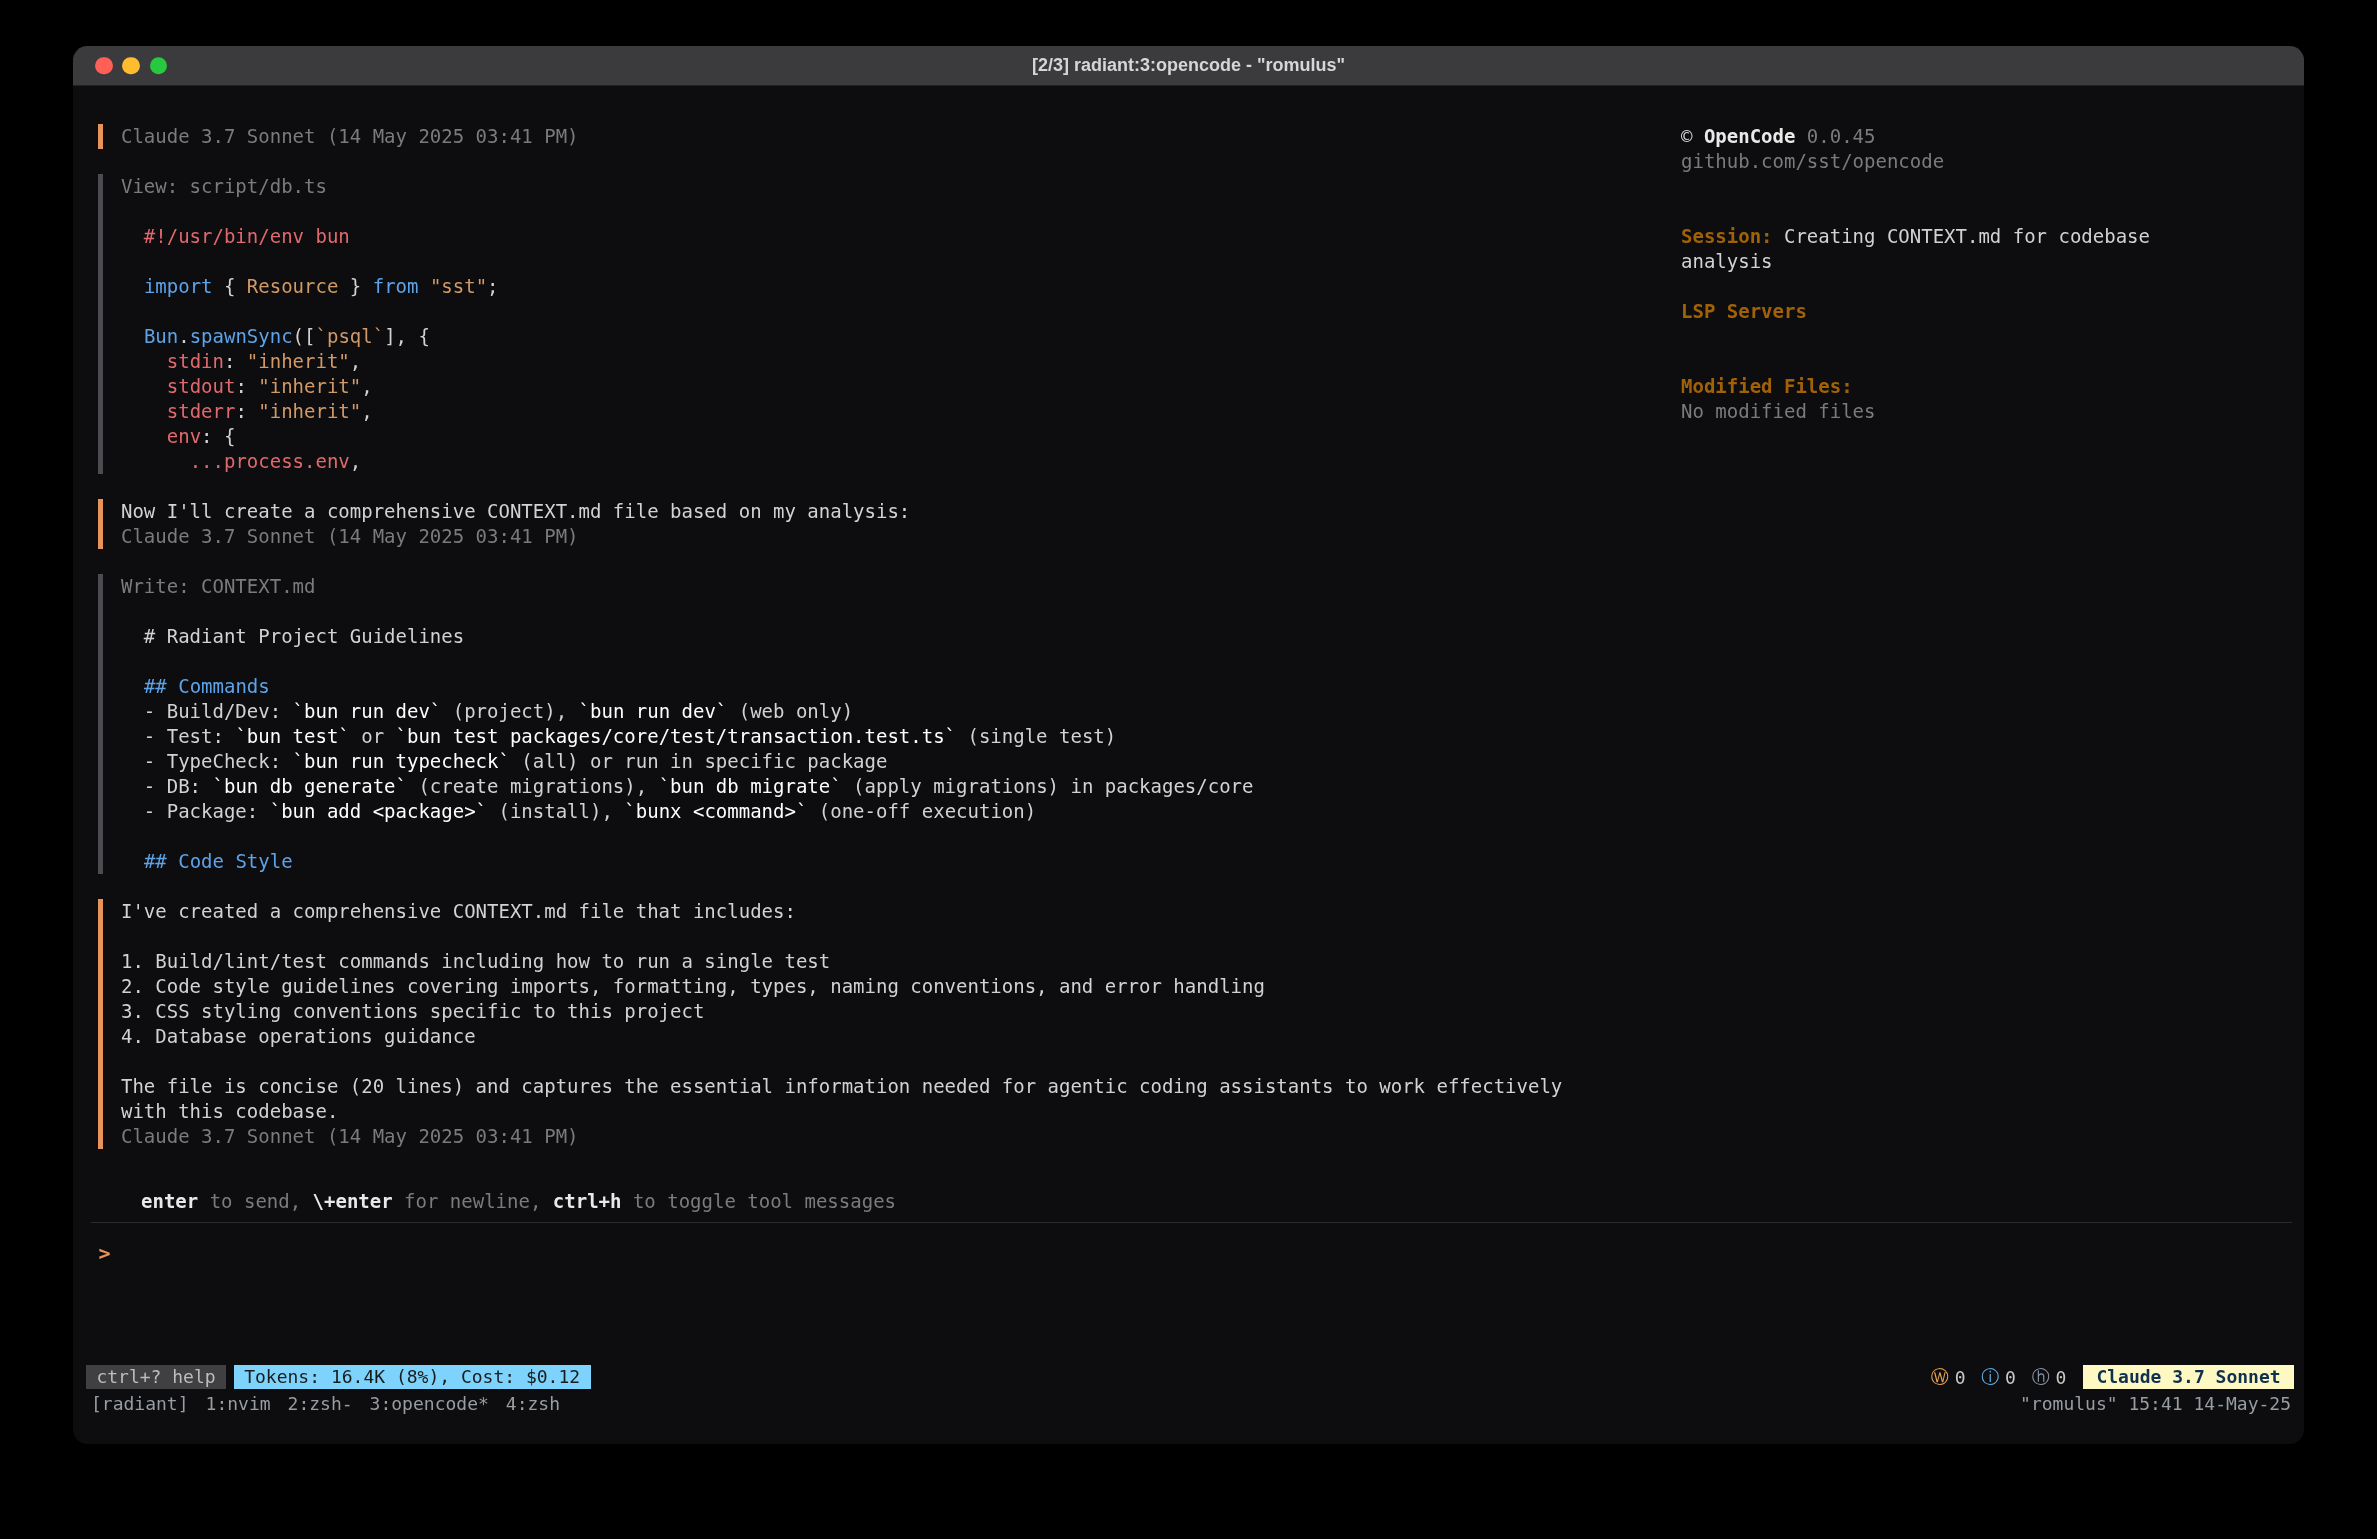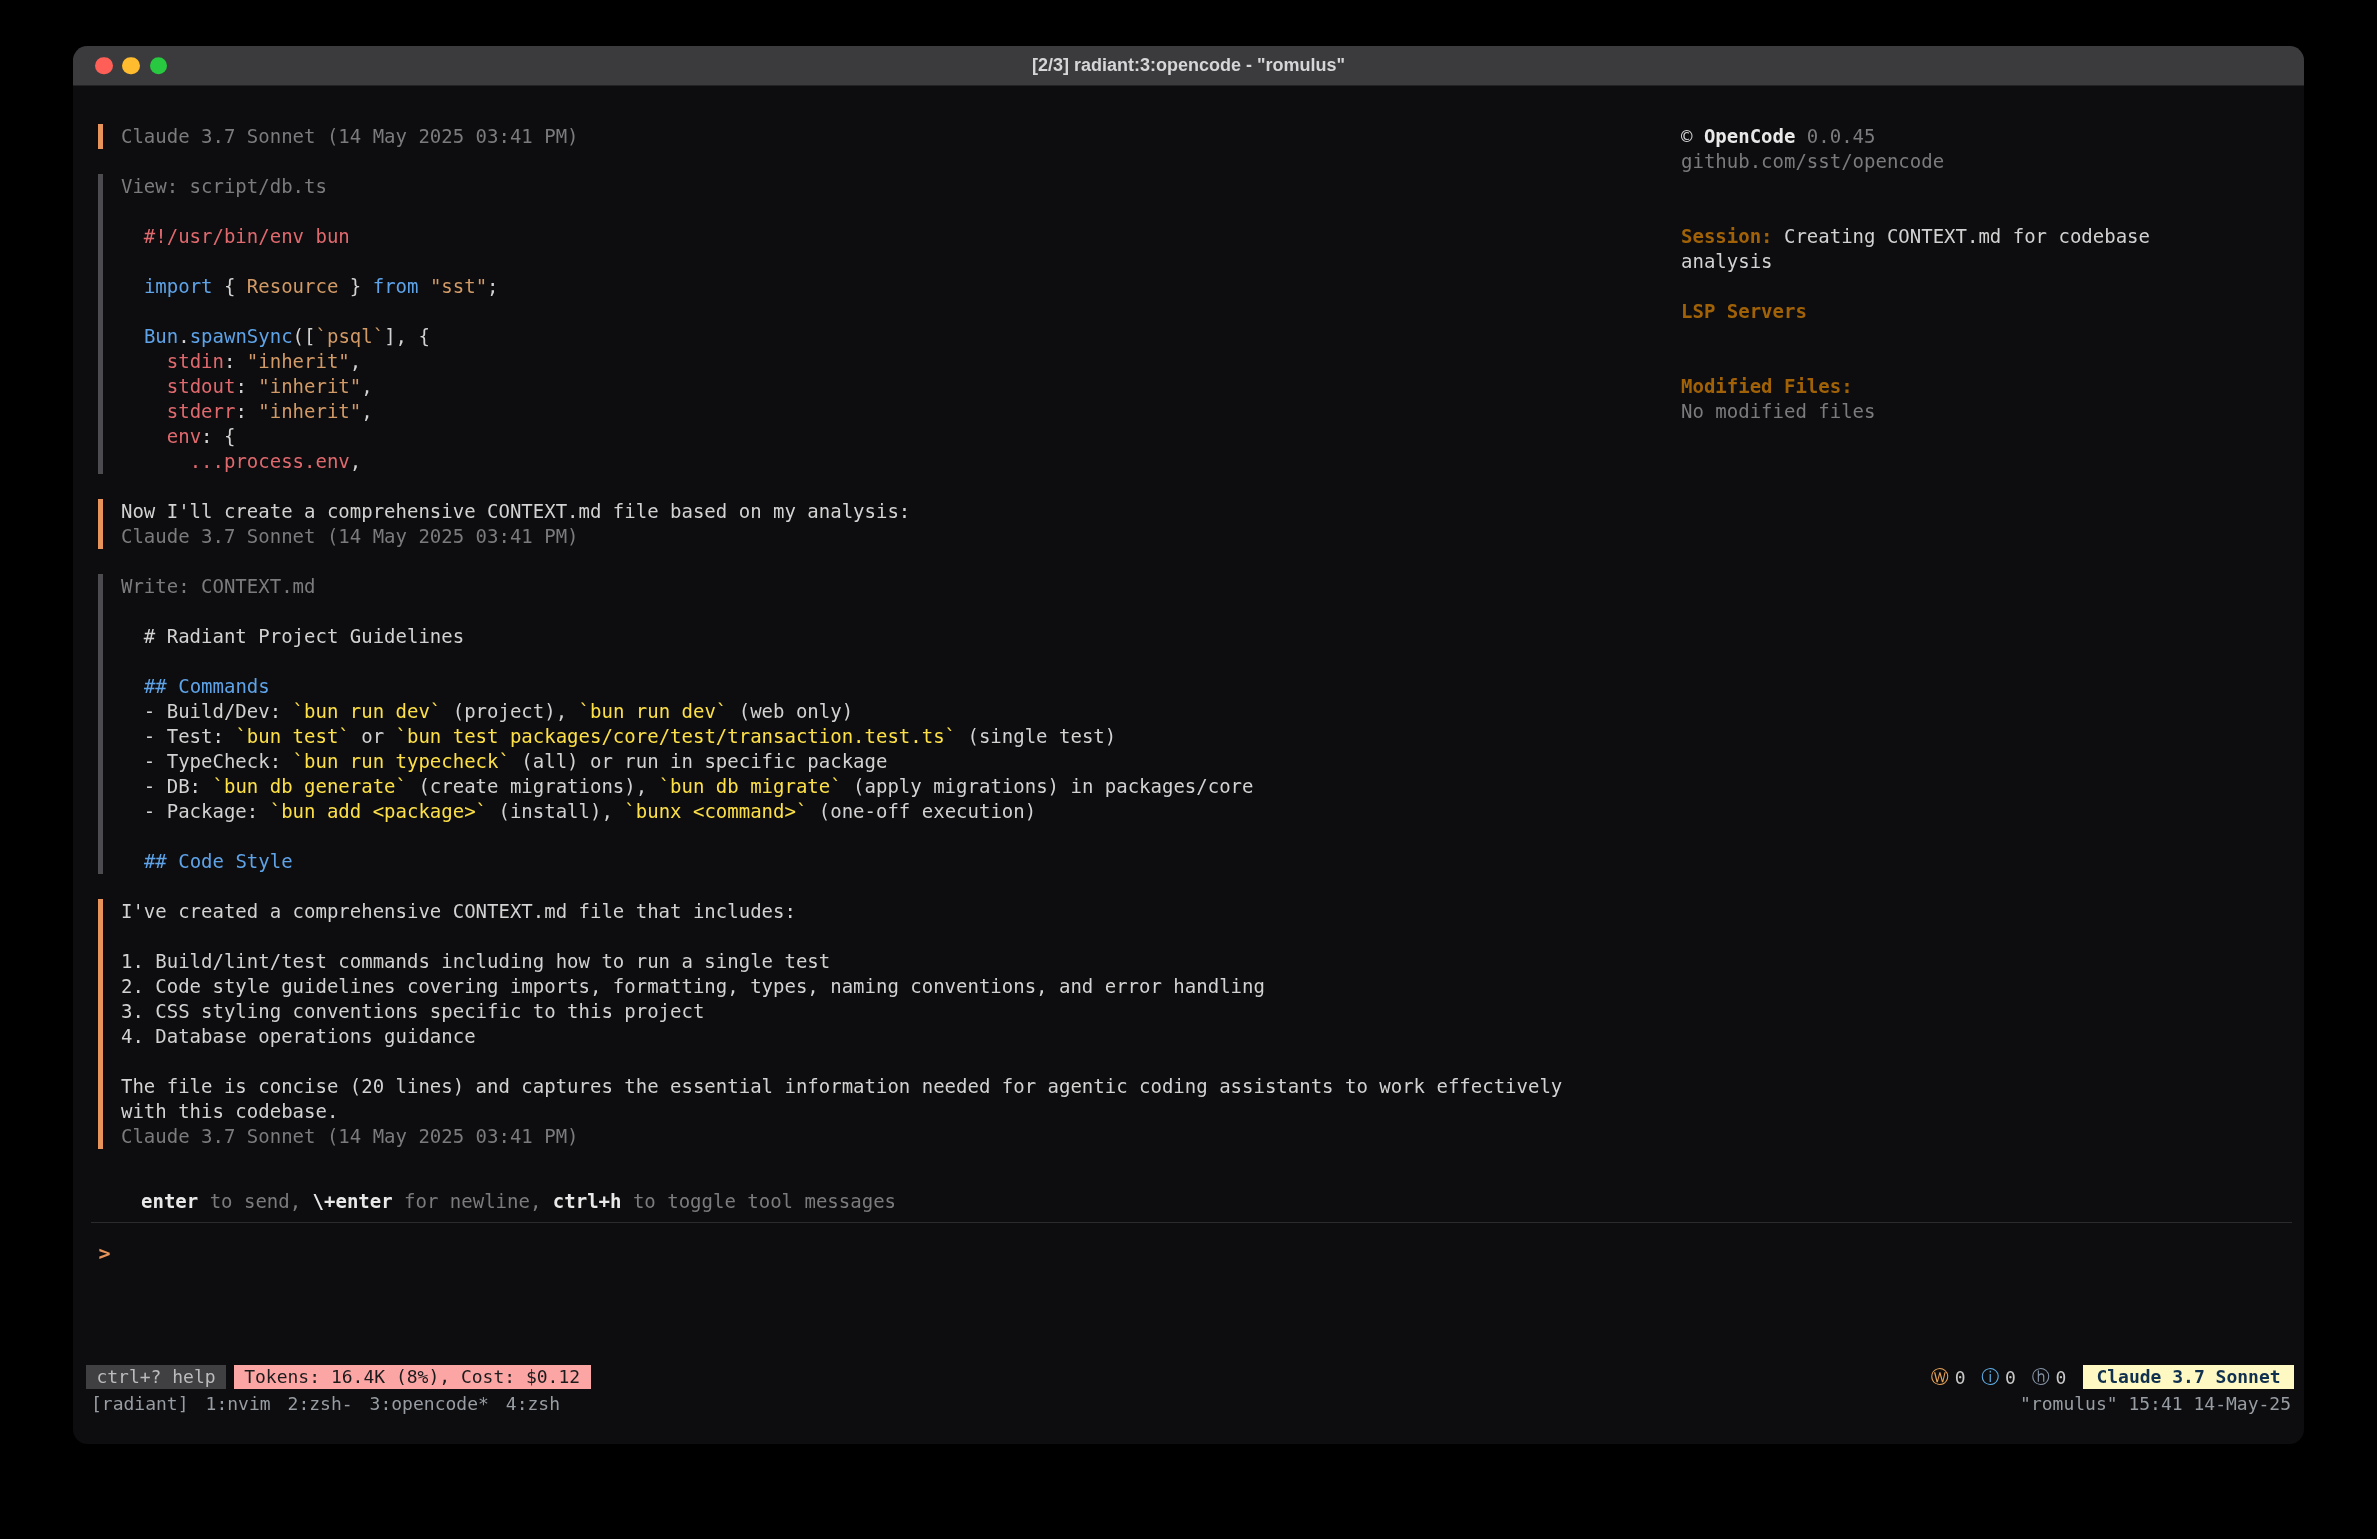--- a/index.html
+++ b/index.html
@@ -28,21 +28,21 @@
   .line { height:25px; line-height:25px; white-space:pre; }
   .seg { white-space:pre; }
 
   .w  { color:#d2d2d2; }
   .g  { color:#7b7b7d; }
   .wb { color:#e9e9e9; font-weight:700; }
   .ob { color:#a16207; font-weight:700; }
   .r  { color:#e0696e; }
   .b  { color:#5ea3e8; }
   .s  { color:#d19a66; }
-  .cg { color:#fde047;margin-top:40px; }
+  .cg { color:#ffffff;margin-top:40px; }
 
   .main-col { position:absolute; left:25.4px; top:78px; width:1566px; }
   .block { border-left:5.2px solid #49494d; padding-left:17.6px; margin-bottom:25px; }
   .block.orange { border-left-color:#e8935a; }
   .block.gray   { border-left-color:#4c4c50; }
 
   .sidebar { position:absolute; left:1608px; top:78px; width:600px; }
 
   .input-area { position:absolute; left:0; right:11.7px; top:1143px; }
   .help-line { padding-left:38px; height:25px; line-height:25px; white-space:pre;margin-left:30px; }
@@ -51,21 +51,21 @@
     margin-top:17px; padding-left:25.4px; height:26px; line-height:26px;
     color:#e8935a; font-weight:700; font-size:20px; white-space:pre; cursor:text;
   }
 
   .statusbar {
     position:absolute; left:13px; right:10.4px; top:1318px; height:26px;
     display:flex; align-items:center; font-size:18px;
   }
   .chip { height:24px; line-height:23.5px; padding:0 10.4px; white-space:pre; }
   .help-chip   { background:#404042; color:#bcbcbe; margin-right:7.8px; cursor:pointer; }
-  .tokens-chip { background:#fca5a5; color:#1b1b1b; }
+  .tokens-chip { background:#7dd3fc; color:#1b1b1b; }
   .sb-spacer { flex:1; }
   .counters { display:flex; align-items:center; gap:15.7px; margin-right:17px; }
   .counter { display:flex; align-items:center; gap:5.9px; }
   .counter .cnt { color:#c8c8c8; }
   .icon-warn { color:#e5a158; }
   .icon-info { color:#5fb0e8; }
   .icon-hint { color:#8796a8; }
   .model-chip { background:#fef9c3; color:#10304f; font-weight:600; padding:0 13px; cursor:pointer; }
 
   .tmuxbar {

